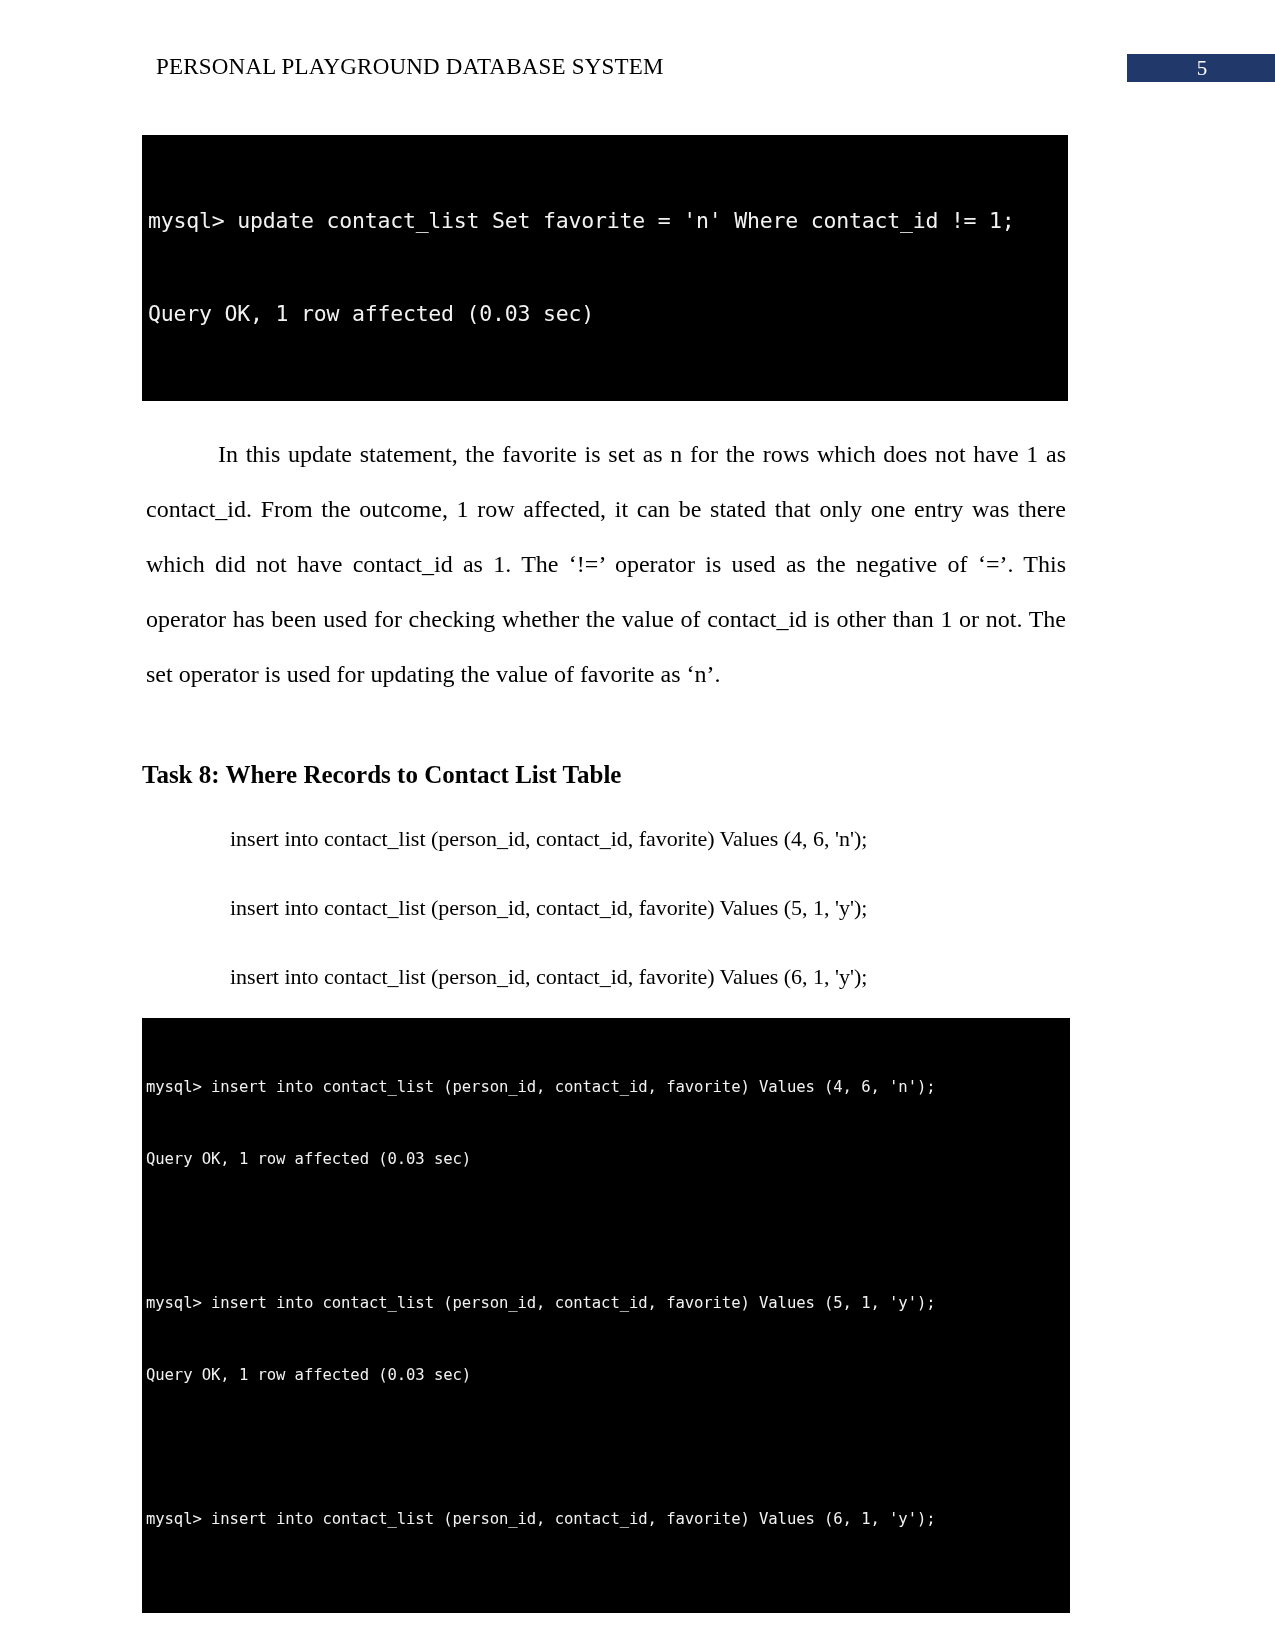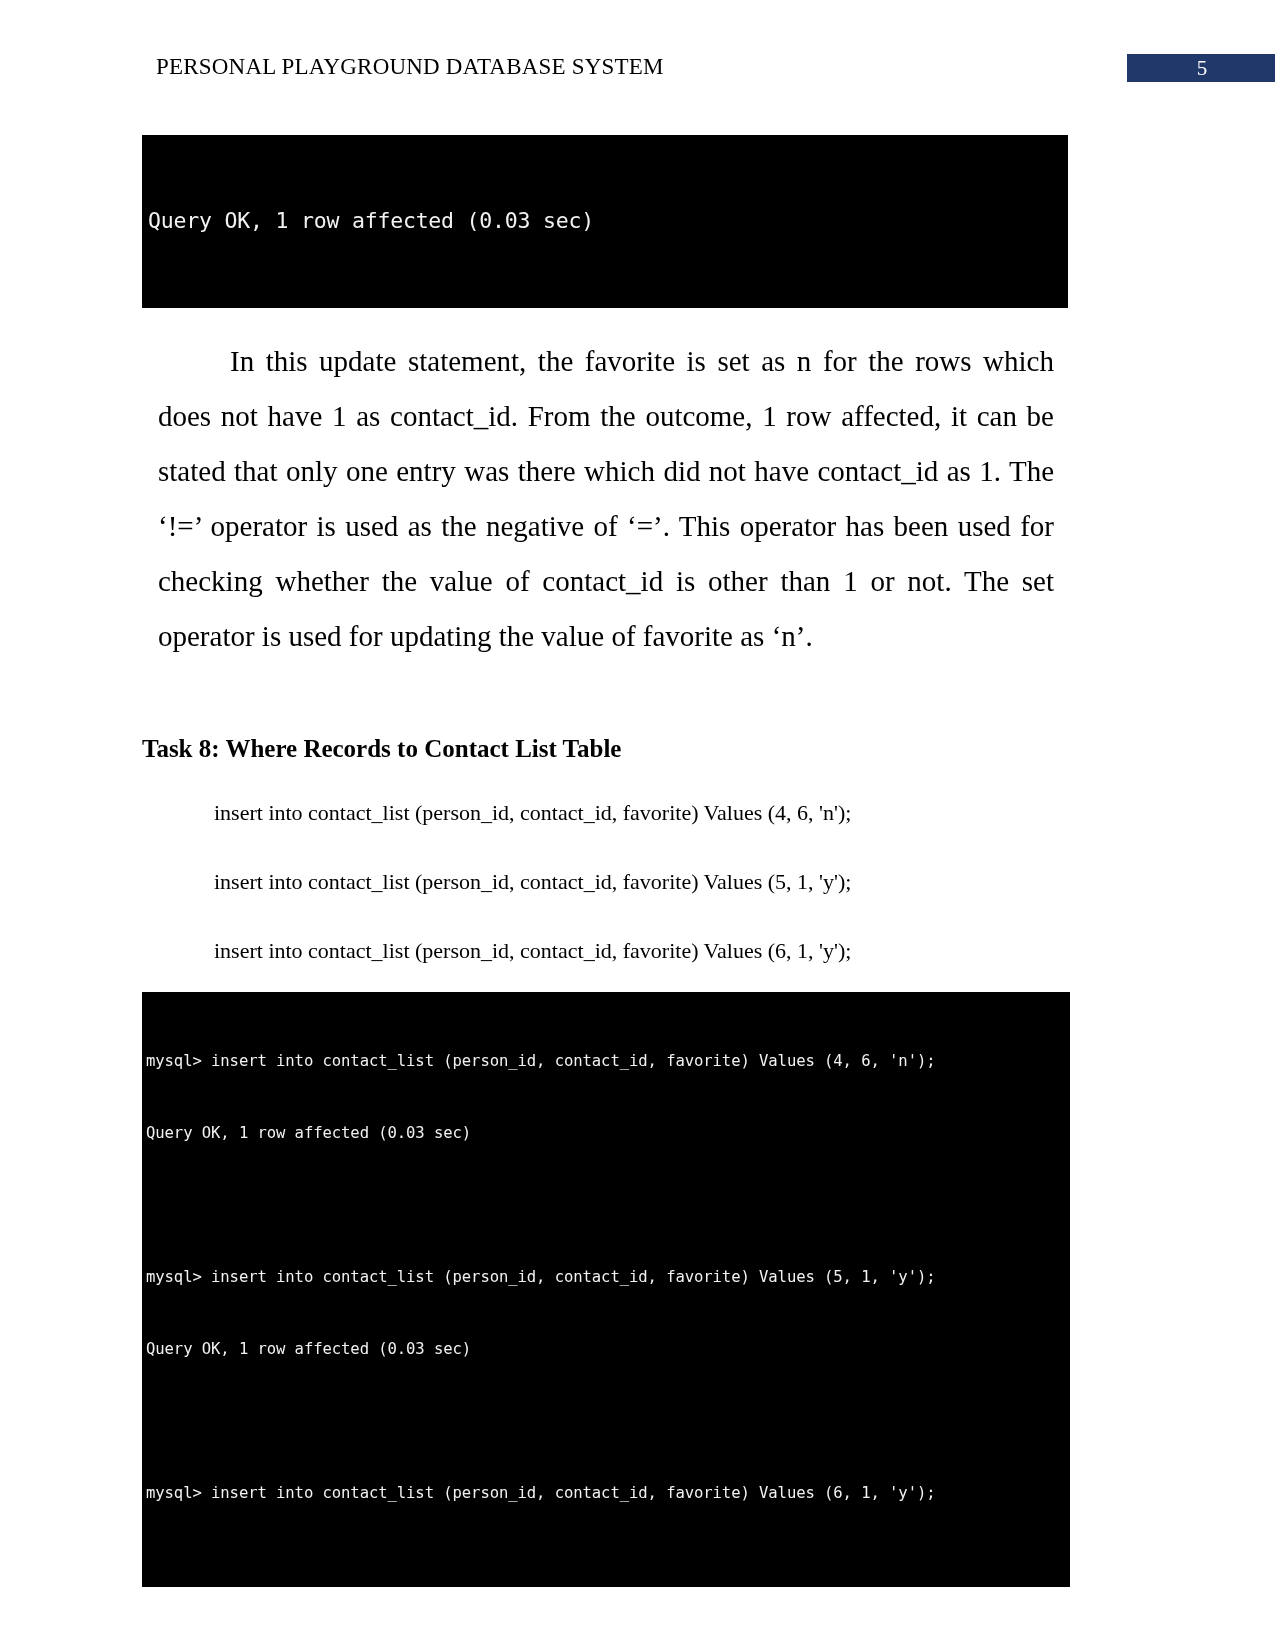--- a/index.html
+++ b/index.html
@@ -88,41 +88,41 @@
     font-size: 15.6px;
     line-height: 24px;
     letter-spacing: -0.1px;
   }
   .terminal-2 .tgap {
     height: 24px;
   }
 
   
   .para {
-    font-size: 29px;
+    font-size: 24px;
     line-height: 55px;
     text-align: justify;
     text-justify: inter-word;
     text-indent: 72px;
-    margin: 16px;
+    margin: 4px;
   }
   .para-after-term-1 { margin-top: 26px; }
 
   
   .heading {
     font-size: 25px;
     font-weight: bold;
     line-height: 34px;
     margin: 0;
     padding-top: 52px;
   }
 
   
   .sql-list {
-    margin: 0;
+    margin: 16px;
     padding: 0;
     list-style: none;
   }
   .sql-line {
     font-size: 22px;
     line-height: 34px;
     margin-top: 35px;
     padding-left: 72px;
     white-space: nowrap;
   }
@@ -136,20 +136,21 @@
   <div class="header">
     <div class="header-title">PERSONAL PLAYGROUND DATABASE SYSTEM</div>
     <div class="page-number-badge">
       <span class="pn">5</span>
     </div>
   </div>
 
   <div class="content">
 
     <div class="terminal terminal-1">
+      <div class="tline">mysql&gt; update contact_list Set favorite = 'n' Where contact_id != 1;</div>
       <div class="tline">Query OK, 1 row affected (0.03 sec)</div>
     </div>
 
     <p class="para para-after-term-1">In this update statement, the favorite is set as n for the rows which does not have 1 as contact_id. From the outcome, 1 row affected, it can be stated that only one entry was there which did not have contact_id as 1. The ‘!=’ operator is used as the negative of ‘=’. This operator has been used for checking whether the value of contact_id is other than 1 or not. The set operator is used for updating the value of favorite as ‘n’.</p>
 
     <h2 class="heading">Task 8: Where Records to Contact List Table</h2>
 
     <div class="sql-list">
       <div class="sql-line first">insert into contact_list (person_id, contact_id, favorite) Values (4, 6, 'n');</div>
       <div class="sql-line">insert into contact_list (person_id, contact_id, favorite) Values (5, 1, 'y');</div>

